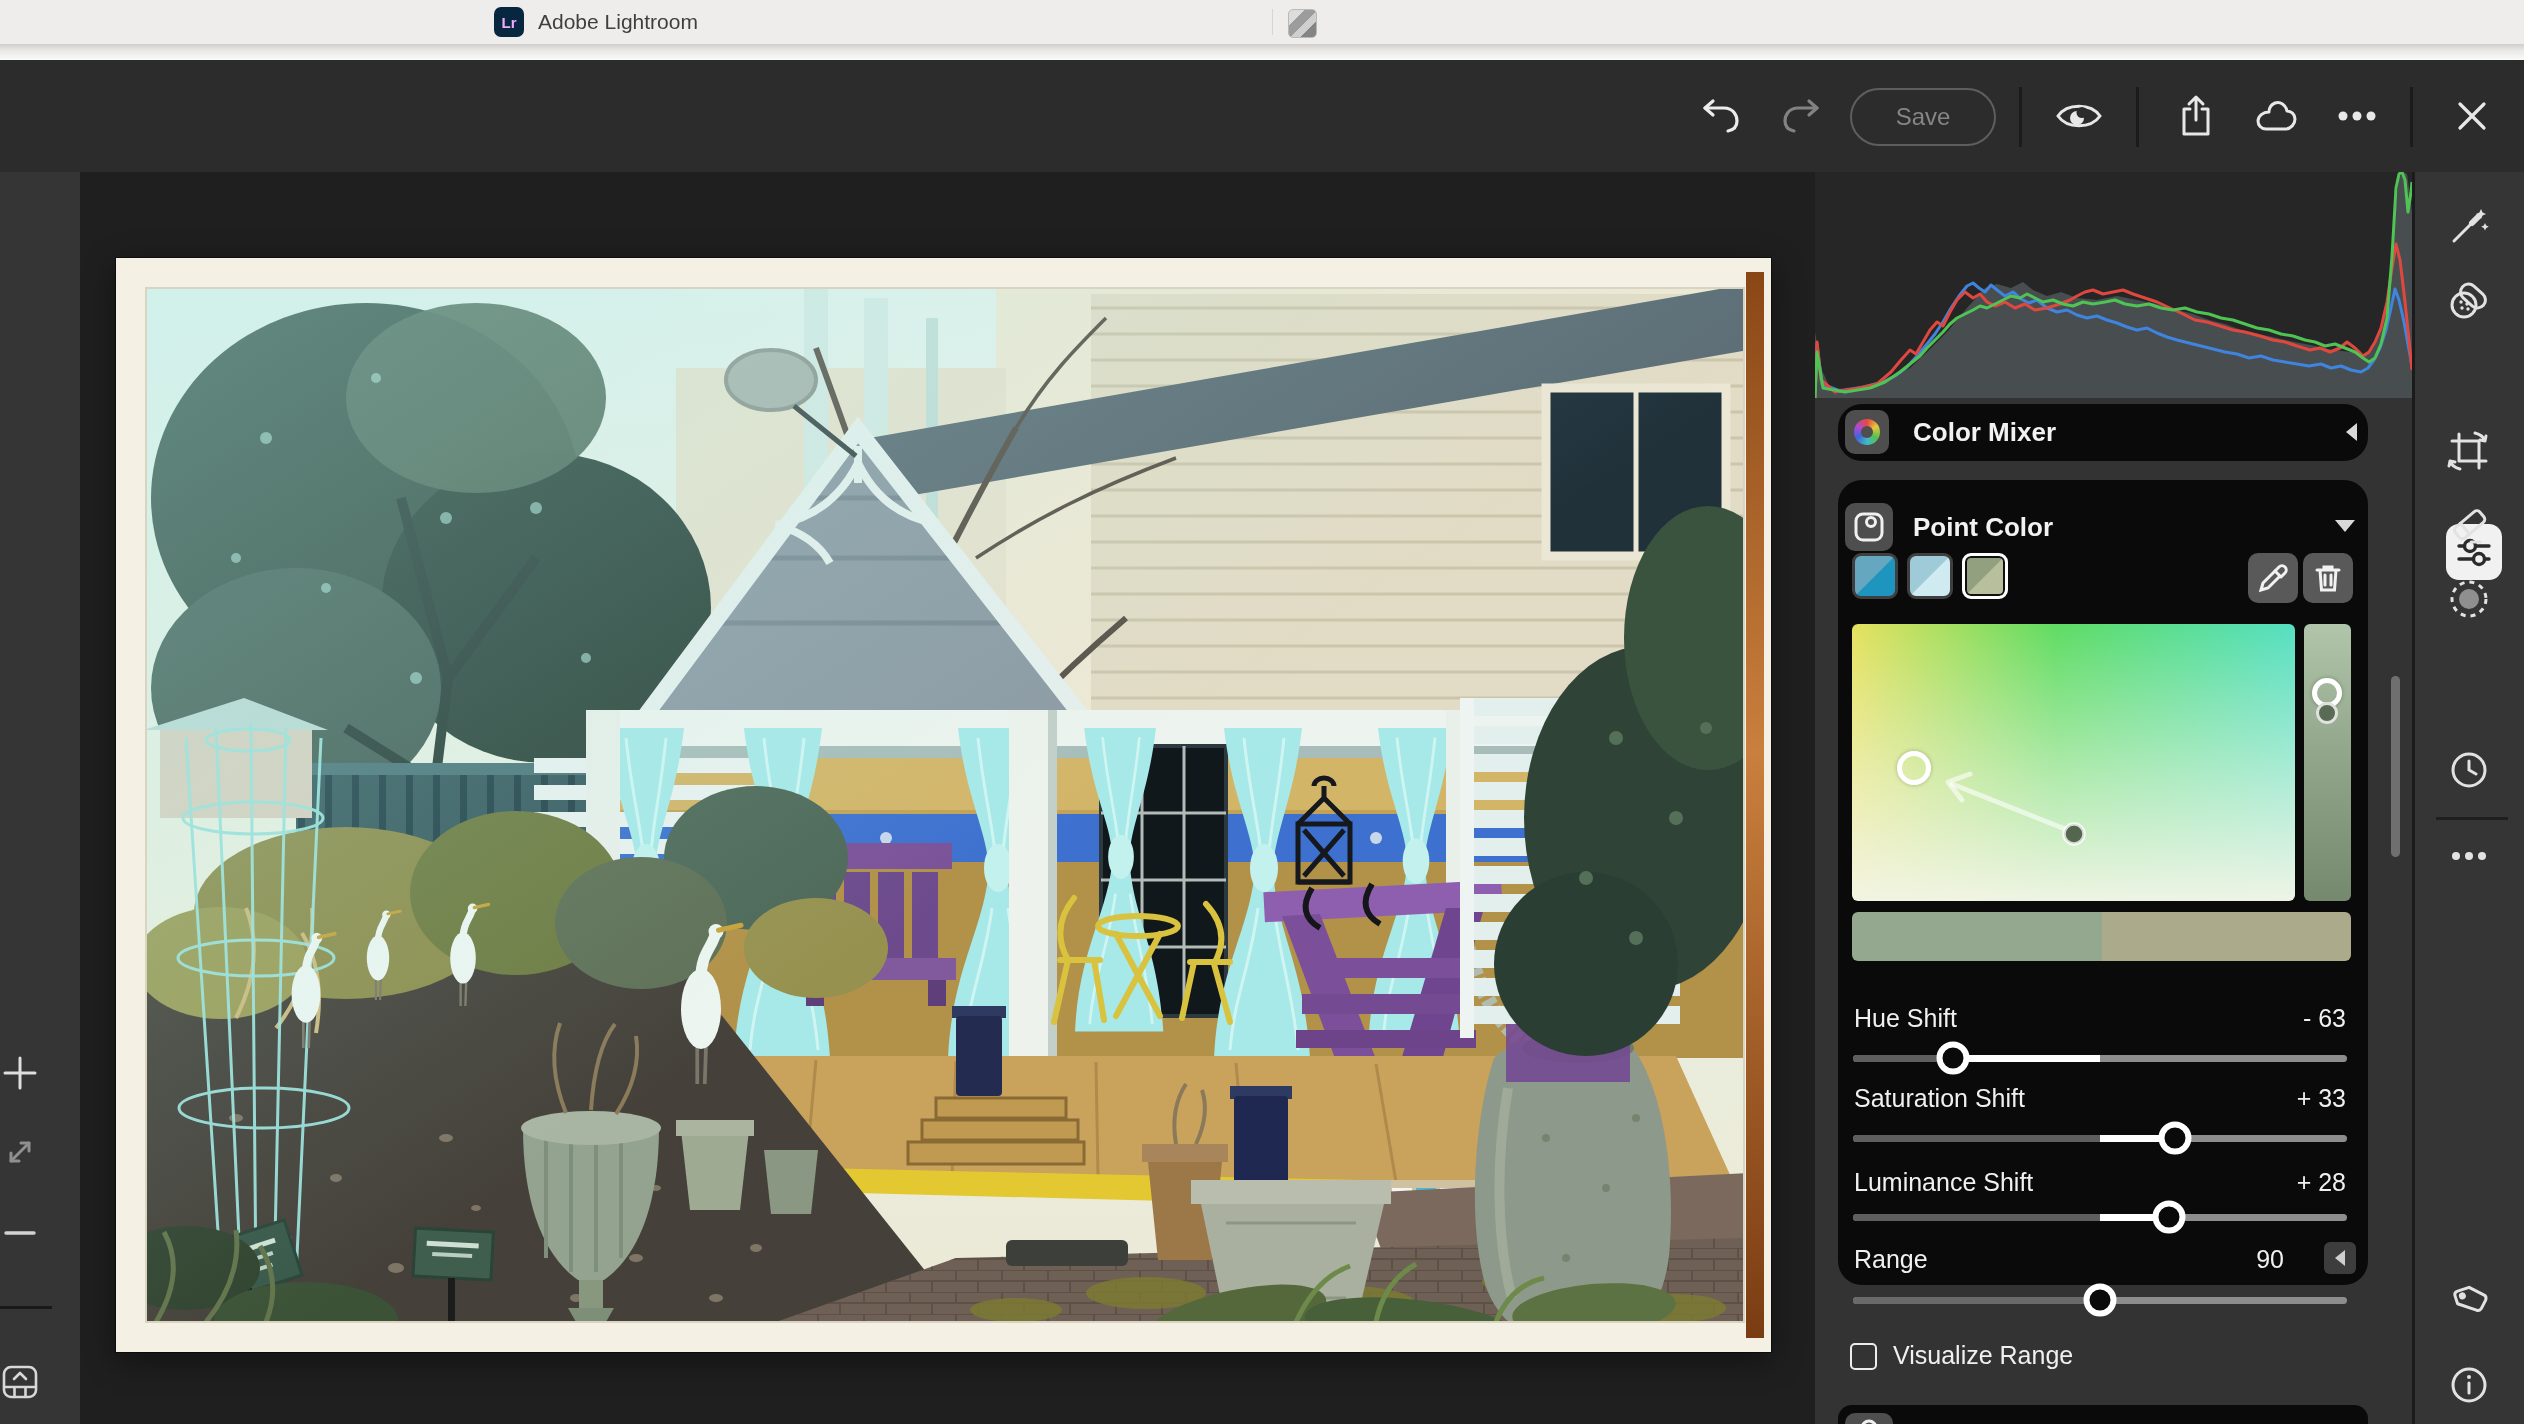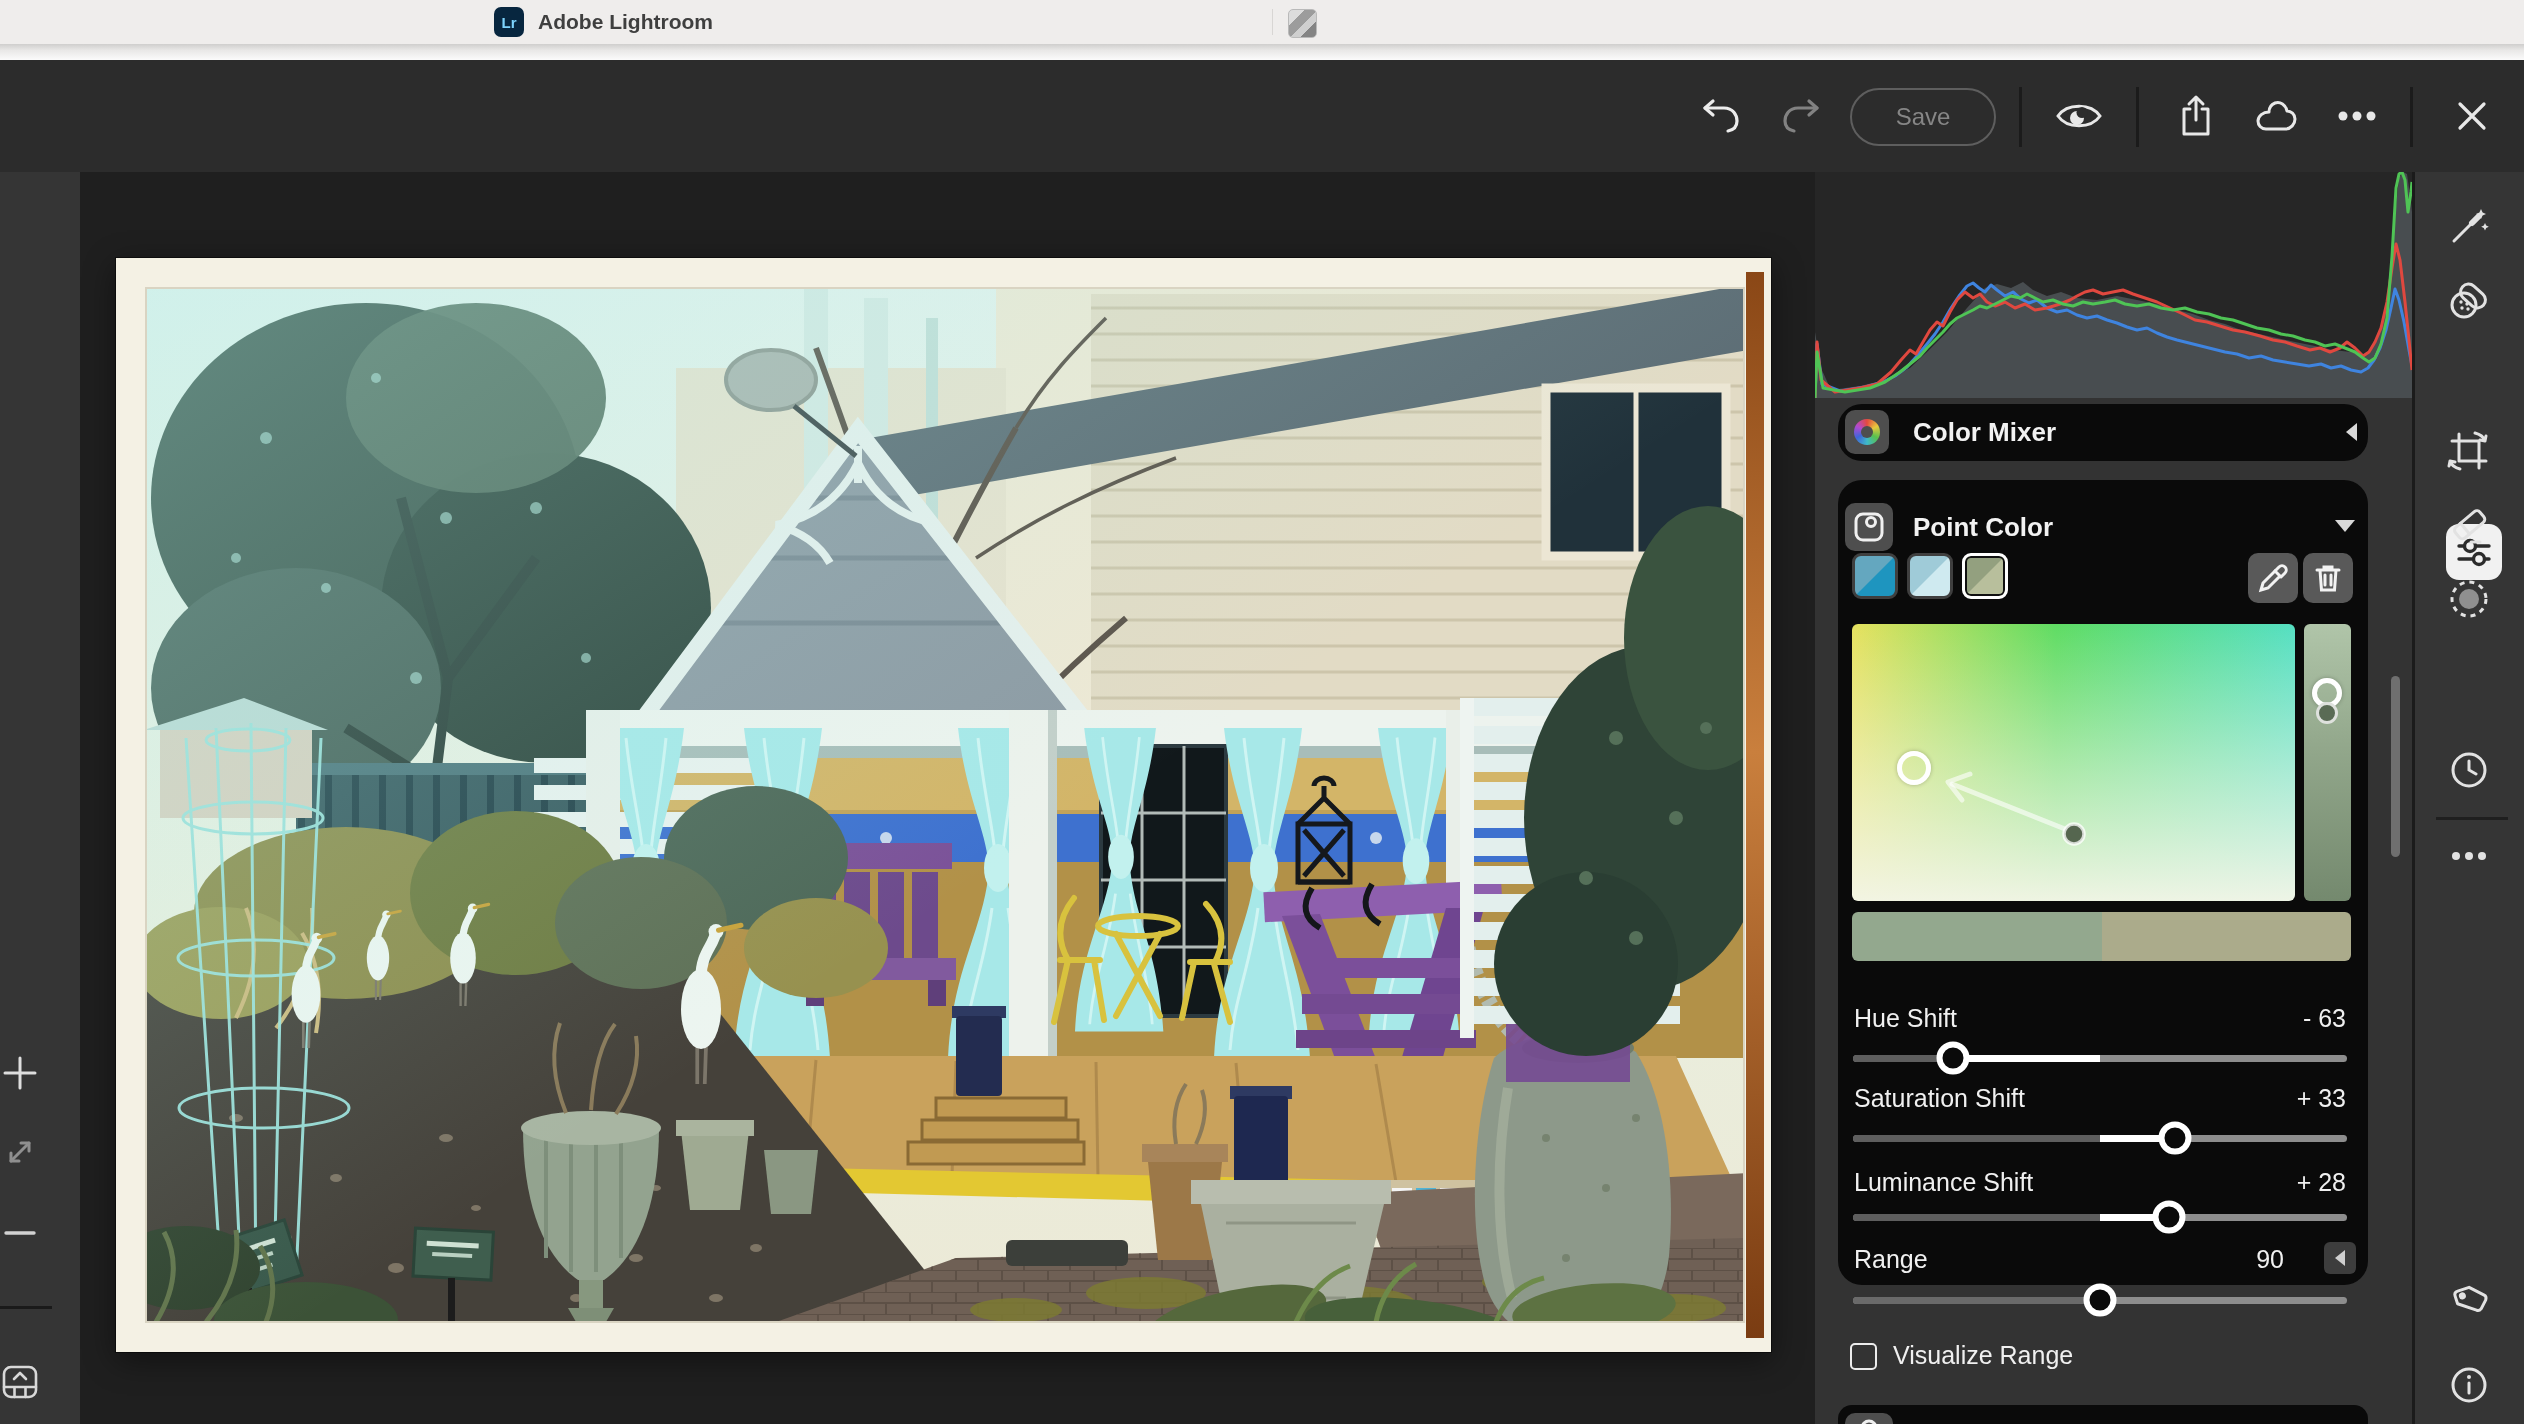--- a/index.html
+++ b/index.html
@@ -7,22 +7,22 @@
        font-family:"Liberation Sans","DejaVu Sans",sans-serif;
        -webkit-font-smoothing:antialiased;}
   .abs{position:absolute;}
 
   
   #tabbar{left:0;top:0;width:2524px;height:44px;background:#efedec;}
   #chrome-shadow{left:0;top:44px;width:2524px;height:16px;
       background:linear-gradient(180deg,#cfcecd 0%,#e9e8e7 40%,#fbfbfb 100%);}
   .tab-label{font-size:21px;color:#3f3f3f;font-weight:500;white-space:nowrap;}
   #lr-badge{left:494px;top:7px;width:30px;height:30px;border-radius:7px;background:#07263f;
-      color:#7dd3fc;font-size:15px;font-weight:700;display:flex;align-items:center;justify-content:center;}
-  #tab1-label{left:538px;top:10px;font-weight:bold;}
+      color:#f0abfc;font-size:15px;font-weight:700;display:flex;align-items:center;justify-content:center;}
+  #tab1-label{left:538px;top:10px;}
   #tab-divider{left:1272px;top:9px;width:1px;height:26px;background:#d8d6d4;}
   #favicon{left:1288px;top:9px;width:27px;height:27px;border-radius:5px;border:1px solid #b9b9b9;
       background:linear-gradient(135deg,#dcdcdc 0 28%,#9c9c9c 28% 52%,#cfcfcf 52% 72%,#848484 72%);}
   #tab2-label{left:1330px;top:10px;color:#4a4a4a;}
 
   
   #toolbar{left:0;top:60px;width:2524px;height:112px;background:#2c2c2c;}
   .tb-icon{position:absolute;top:50%;transform:translate(-50%,-50%);}
   .tb-sep{position:absolute;top:27px;width:3px;height:60px;background:#1b1b1b;}
   #save-btn{position:absolute;left:1850px;top:28px;width:146px;height:58px;border-radius:29px;

